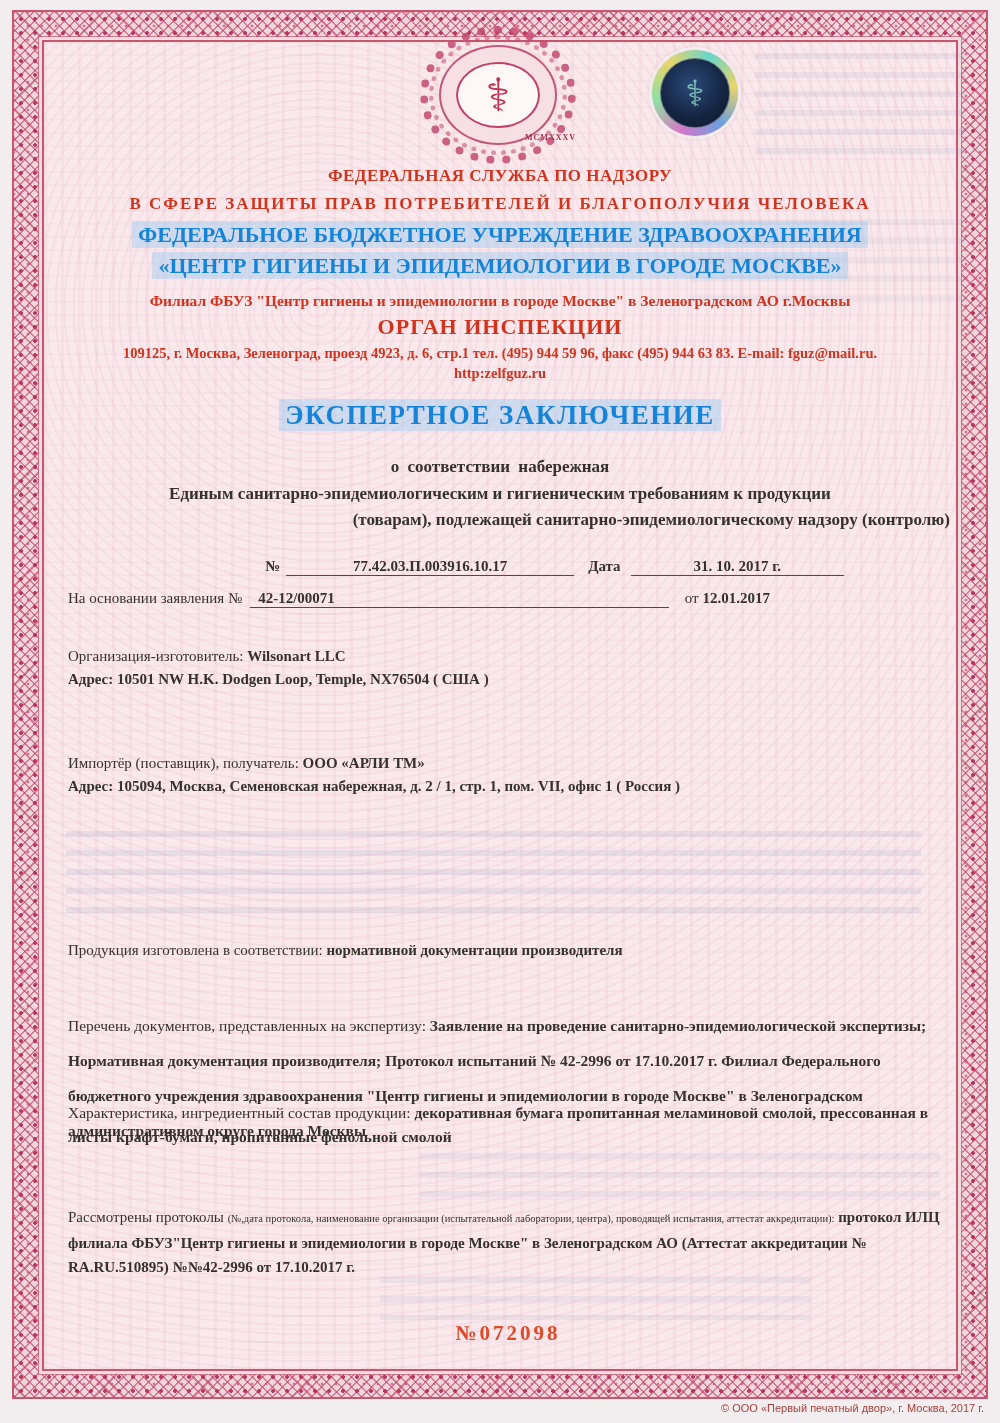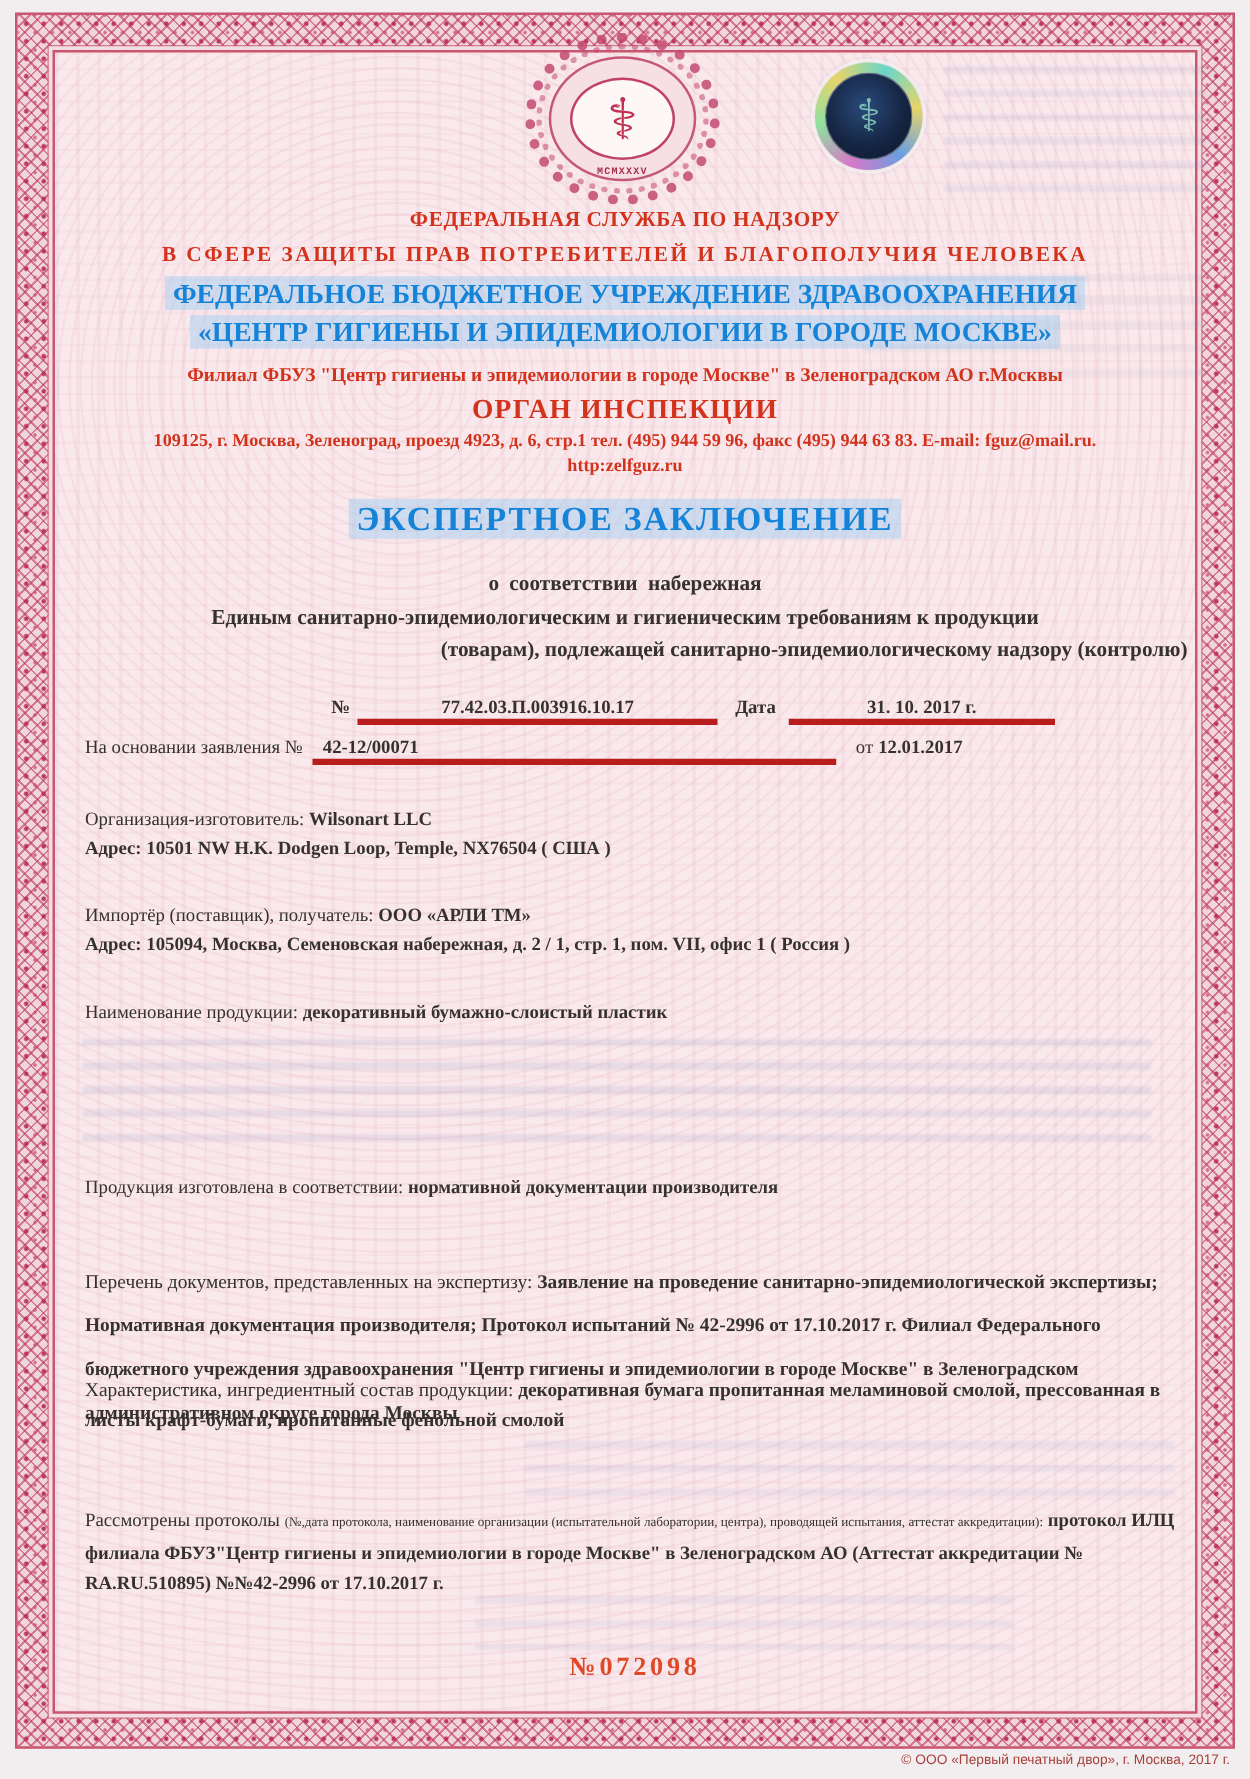--- a/index.html
+++ b/index.html
@@ -52,22 +52,22 @@
   .g5{left:380px;top:1272px;width:430px;height:48px;opacity:.26;}
 
   
   .seal{position:absolute;left:420px;top:26px;width:156px;height:138px;z-index:3;}
   .seal .r1{position:absolute;inset:0;border-radius:50%;border:8px dotted rgba(196,74,114,.85);}
   .seal .r2{position:absolute;inset:9px;border-radius:50%;border:5px dotted rgba(196,74,114,.55);}
   .seal .band{position:absolute;inset:19px;border-radius:50%;background:#f6dfe5;border:2px solid #c4587a;}
   .seal .core{position:absolute;inset:36px;border-radius:50%;background:#fdf7f8;border:2px solid #c0426a;
     display:flex;align-items:center;justify-content:center;}
   .seal .glyph{font-size:46px;line-height:1;color:#c03050;font-family:"DejaVu Sans",sans-serif;}
-  .seal .motto{position:absolute;left:0;right:0;bottom:22px;text-align:center;
-    font-size:8px;letter-spacing:1px;color:#a63048;font-weight:bold;font-family:Liberation Mono, monospace;}
+  .seal .motto{position:absolute;left:0;right:0;bottom:22px;text-align:right;
+    font-size:8px;letter-spacing:1px;color:#a63048;font-weight:bold;}
   .holo{position:absolute;left:652px;top:50px;width:86px;height:86px;border-radius:50%;z-index:3;
     background:conic-gradient(from 20deg,#69d6c8,#e8d46a,#6a9fe0,#d678c8,#8fe0a0,#e8d46a,#69d6c8);
     box-shadow:0 0 0 3px rgba(255,255,255,.55), 0 0 6px rgba(0,0,0,.25);}
   .holo-core{position:absolute;inset:8px;border-radius:50%;
     background:radial-gradient(circle at 45% 38%, #2a4a7a, #14233f 60%, #0b1830);
     display:flex;align-items:center;justify-content:center;
     border:1px solid rgba(255,255,255,.35);}
   .holo-core .glyph{font-size:36px;color:#8fd4c0;opacity:.85;font-family:"DejaVu Sans",sans-serif;}
 
   
@@ -87,28 +87,28 @@
   .contacts{top:344px;font-size:14.5px;}
   .website{top:364px;font-size:14.5px;}
   .doc-title{top:399px;font-size:27px;letter-spacing:1.5px;}
   .sub1{top:456px;font-size:17px;font-weight:bold;word-spacing:4px;}
   .sub2{top:483px;font-size:17px;font-weight:bold;left:28px;right:28px;}
   .sub3{top:509px;font-size:17px;font-weight:bold;text-align:right;}
 
   .row{position:absolute;z-index:2;display:flex;align-items:baseline;font-size:15px;}
   .regrow{top:558px;left:265px;right:150px;}
   .approw{top:590px;left:68px;right:230px;}
-  .u{border-bottom:5px solid #b91c1c;}
+  .u{border-bottom:1px solid #b91c1c;}
   .fill{flex:1.35;text-align:center;margin:0 6px;}
   .fill2{flex:1;text-align:center;margin:0 6px;}
   .afill{flex:1;text-align:left;margin:0 8px;padding-left:8px;}
   .lblgap{margin-left:8px;margin-right:4px;}
 
   .pos-mfr{top:645px;}
-  .pos-imp{top:722px;}
+  .pos-imp{top:752px;}
   .pos-prod{top:799px;}
   .pos-std{top:939px;}
   .pos-docs{top:1008px;font-size:15.5px;line-height:35px;}
   .pos-comp{top:1101px;font-size:15.5px;line-height:24px;}
   .pos-prot{top:1205px;font-size:15px;line-height:24px;}
   .tiny{font-size:10.5px;}
   .serial{top:1320px;left:16px;right:0;font-size:21px;letter-spacing:3px;color:var(--serial-red);font-weight:600;}
   .copyright{position:absolute;top:1402px;right:16px;z-index:4;font-size:11px;color:#a8403a;
     font-family:"Liberation Sans","DejaVu Sans",sans-serif;}
 </style>
@@ -179,24 +179,20 @@
     <span class="b">10501 NW H.K. Dodgen Loop, Temple, NX76504 ( США )</span>
   </p>
 
   <p class="blk pos-imp">
     <span>Импортёр (поставщик), получатель:</span>
     <span class="b">ООО «АРЛИ ТМ»</span><br>
     <span class="b">Адрес:</span>
     <span class="b">105094, Москва, Семеновская набережная, д. 2 / 1, стр. 1, пом. VII, офис 1 ( Россия )</span>
   </p>
 
-  <p class="blk pos-prod">
-    <span>Наименование продукции:</span>
-    <span class="b">декоративный бумажно-слоистый пластик</span>
-  </p>
 
   <p class="blk pos-std">
     <span>Продукция изготовлена в соответствии:</span>
     <span class="b">нормативной документации производителя</span>
   </p>
 
   <p class="blk pos-docs">
     <span>Перечень документов, представленных на экспертизу:</span>
     <span class="b">Заявление на проведение санитарно-эпидемиологической экспертизы; Нормативная документация производителя; Протокол испытаний № 42-2996 от 17.10.2017 г. Филиал Федерального бюджетного учреждения здравоохранения "Центр гигиены и эпидемиологии в городе Москве" в Зеленоградском административном округе города Москвы</span>
   </p>

